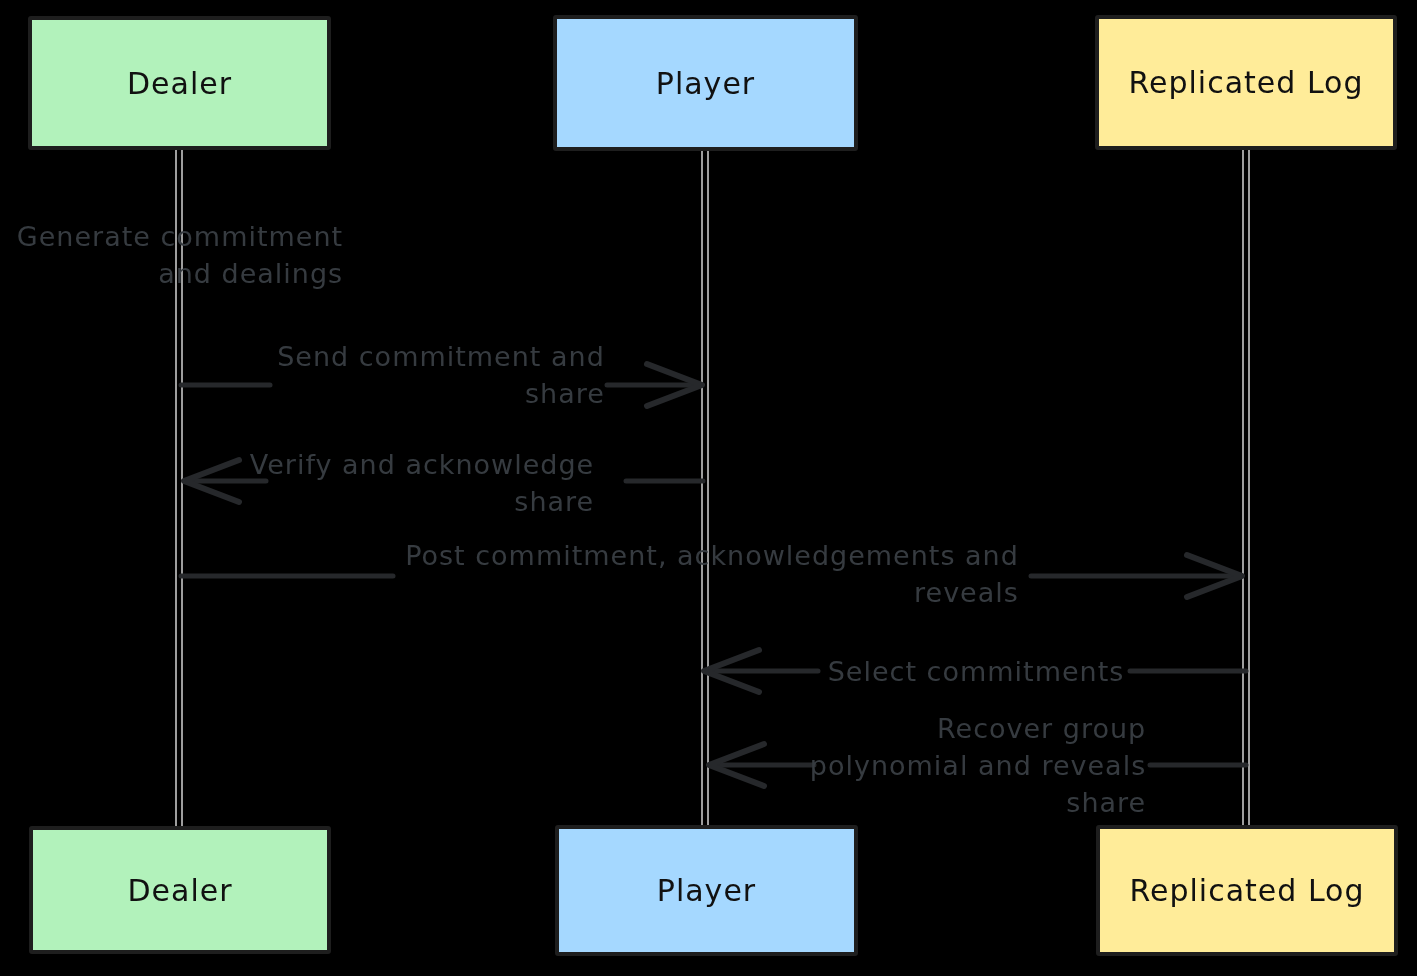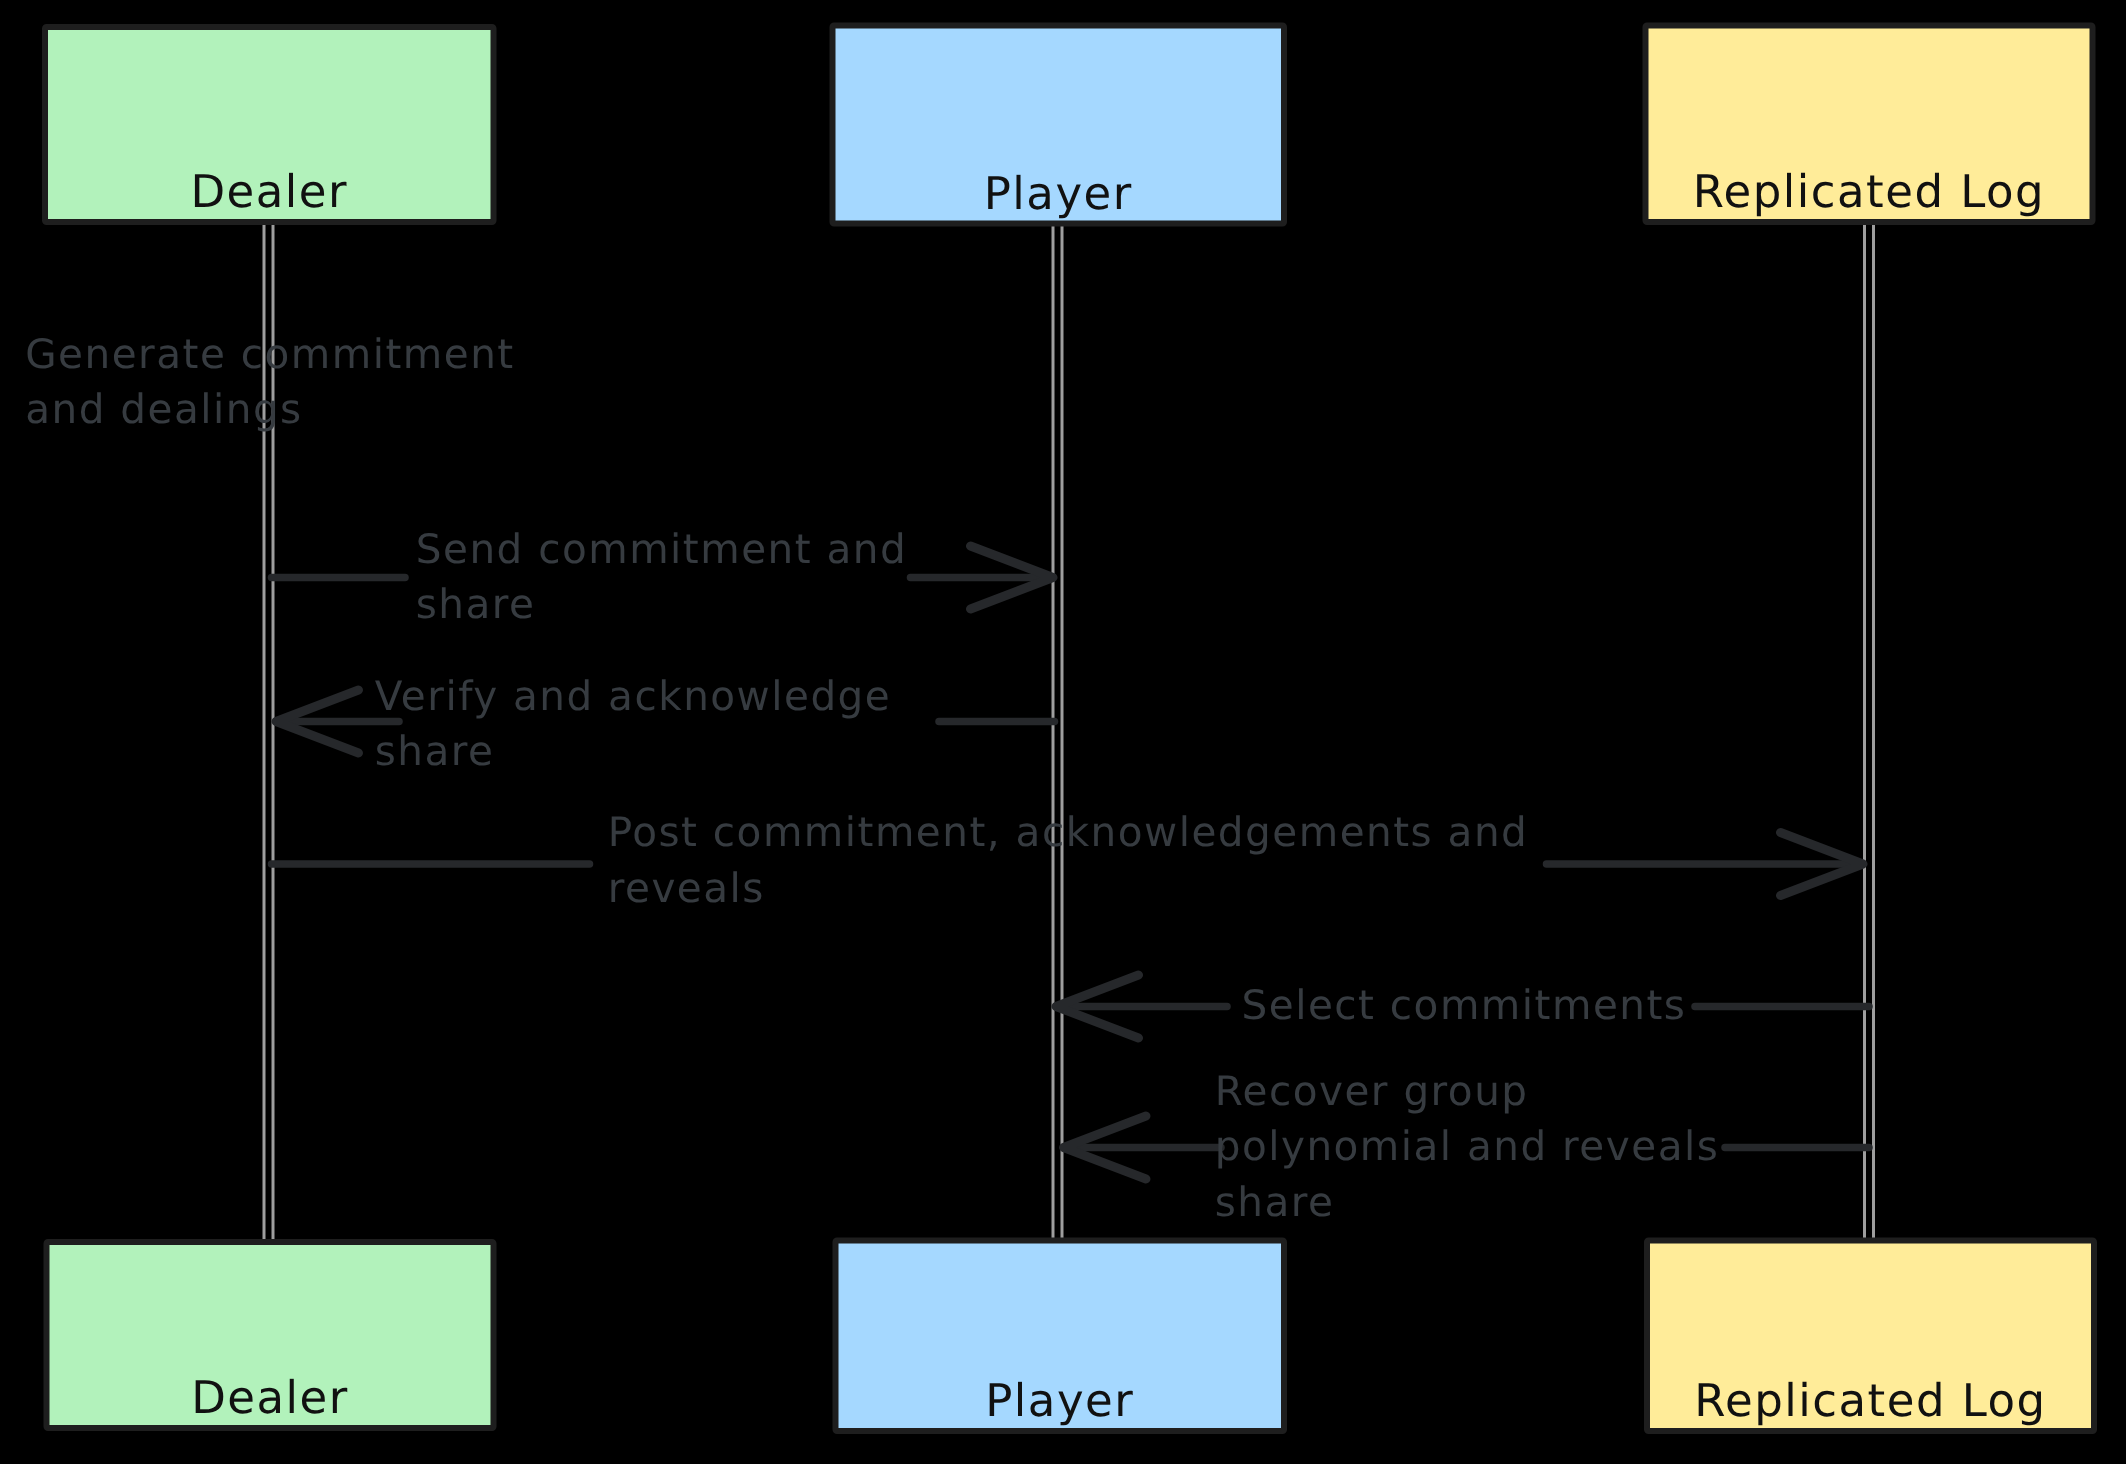--- a/index.html
+++ b/index.html
@@ -15,21 +15,21 @@
     overflow: hidden;
     font-family: "DejaVu Sans", sans-serif;
   }
   
   .actor {
     position: absolute;
     box-sizing: border-box;
     border: 4px solid var(--box-border, #1e1e1e);
     border-radius: 3px;
     display: flex;
-    align-items: flex-end;
+    align-items: center;
     justify-content: center;
     z-index: 4;
   }
   .actor .actor-label {
     font-size: 30px;
     letter-spacing: 1px;
     color: var(--box-text, #111);
   }
   
   .lifeline {
@@ -58,21 +58,21 @@
     stroke-width: 6;
     stroke-linecap: round;
     stroke-linejoin: round;
     fill: none;
   }
   
   .msg {
     position: absolute;
     transform: translate(-50%, -50%);
     white-space: pre-line;
-    text-align: left;
+    text-align: right;
     font-size: 27px;
     line-height: 37px;
     letter-spacing: 1px;
     color: var(--message-text, #363b40);
     z-index: 3;
   }
 </style>
 </head>
 <body>
 
@@ -110,21 +110,21 @@
 
     <g>
       <line class="shaft" x1="715" y1="765" x2="814" y2="765"></line>
       <line class="shaft" x1="1150" y1="765" x2="1246" y2="765"></line>
       <polyline class="head" points="764,744 709,765 764,786"></polyline>
     </g>
   </svg>
 
   <div class="msg" style="left:180px; top:255px">Generate commitment
 and dealings</div>
-  <div class="msg" style="left:441px; top:385px">Send commitment and
+  <div class="msg" style="left:441px; top:375px">Send commitment and
 share</div>
   <div class="msg" style="left:422px; top:483px">Verify and acknowledge
 share</div>
   <div class="msg" style="left:712px; top:574px">Post commitment, acknowledgements and
 reveals</div>
   <div class="msg" style="left:976px; top:671px">Select commitments</div>
   <div class="msg" style="left:978px; top:765px">Recover group
 polynomial and reveals
 share</div>
 

